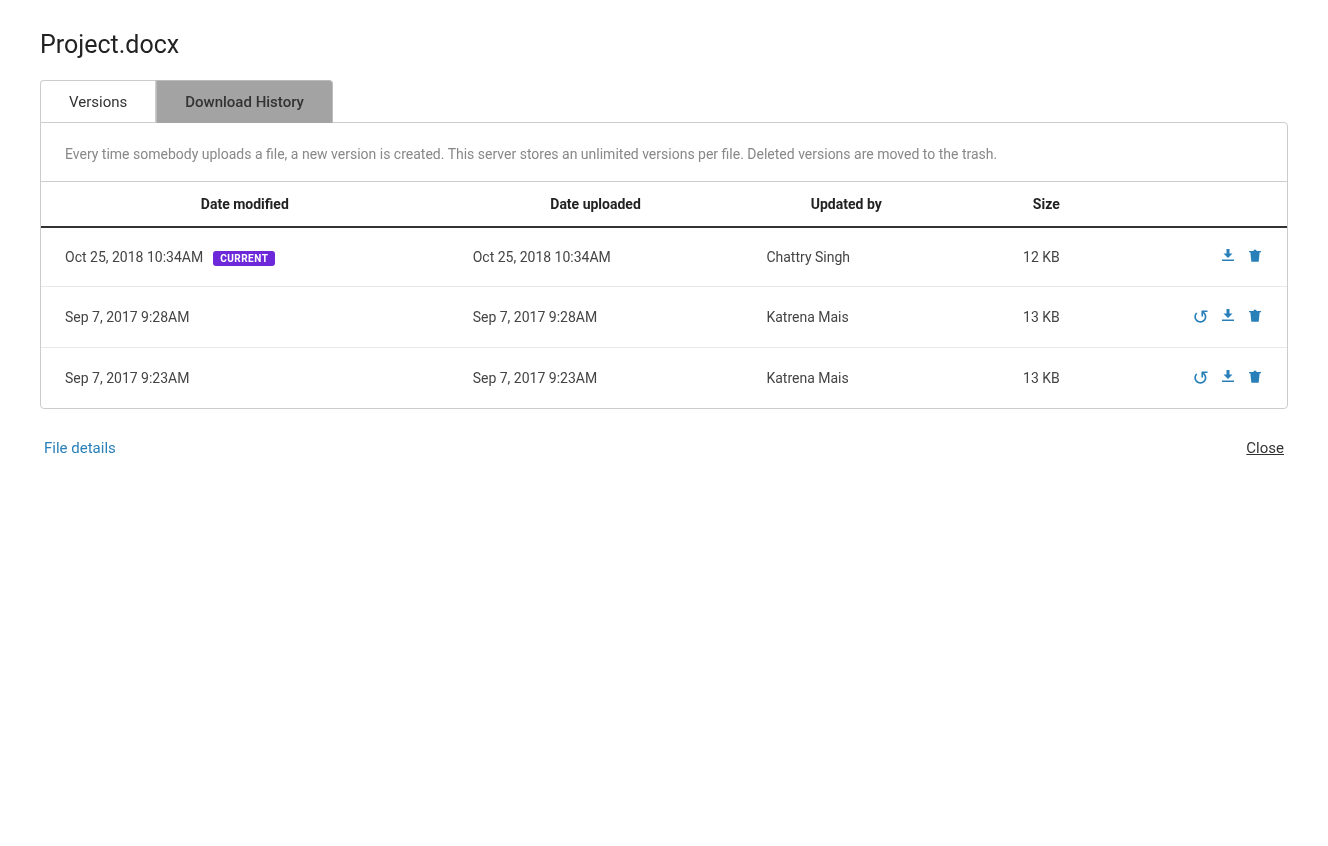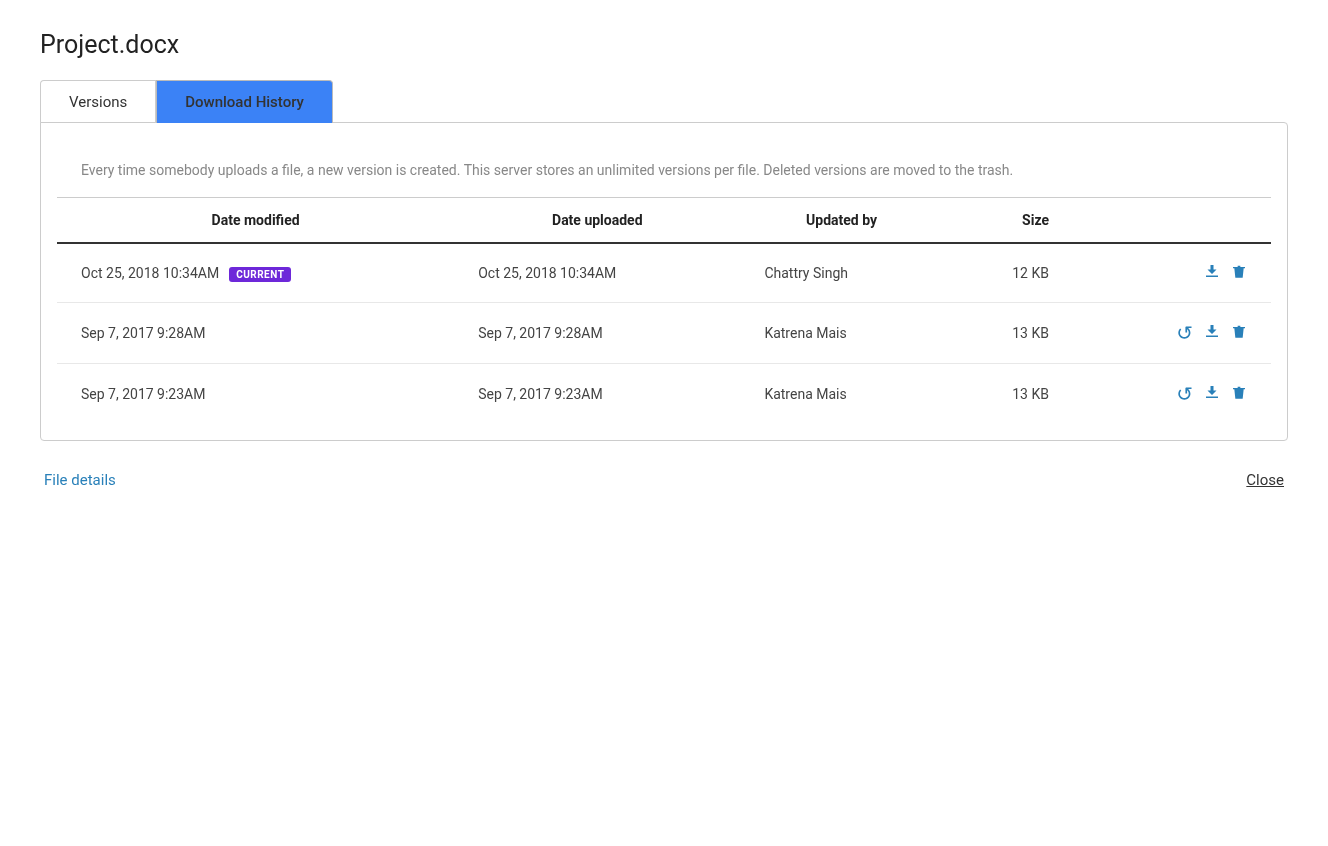--- a/index.html
+++ b/index.html
@@ -27,35 +27,35 @@
       font-size: 15px;
       cursor: pointer;
       border: 1px solid #ccc;
       border-bottom: none;
       background: #fff;
       color: #333;
       position: relative;
       top: 1px;
     }
     .tab.active {
-      background: #3b82f6;
+      background: #a3a3a3;
       border-color: #bbb;
       font-weight: 500;
       z-index: 2;
     }
     .tab:first-child {
       border-radius: 4px 0 0 0;
     }
     .tab:last-child {
       border-radius: 0 4px 0 0;
     }
     .content-box {
       border: 1px solid #ccc;
       border-radius: 0 4px 4px 4px;
-      padding: 16px;
+      padding: 0;
       background: #fff;
       position: relative;
       z-index: 1;
     }
     .description {
       color: #888;
       font-size: 14px;
       line-height: 1.6;
       padding: 20px 24px 16px 24px;
       border-bottom: 1px solid #ccc;

